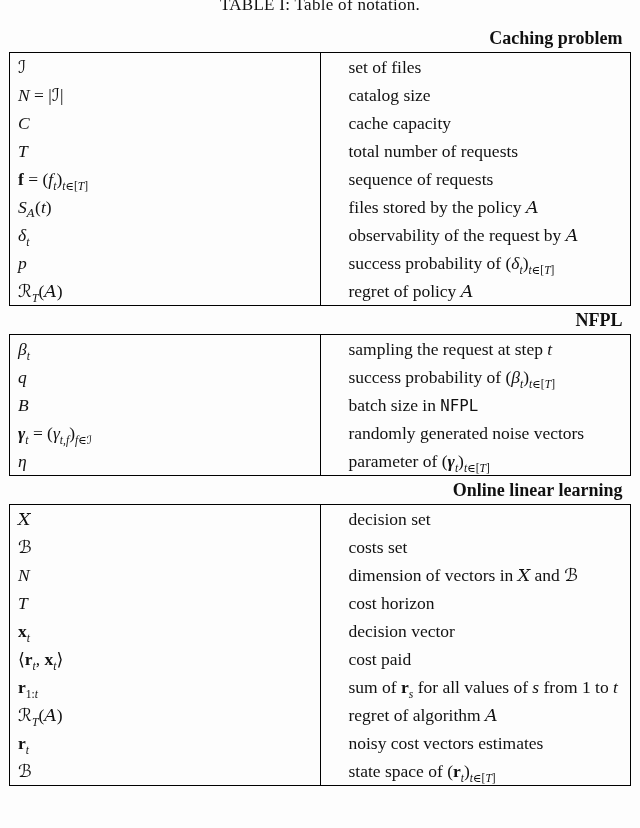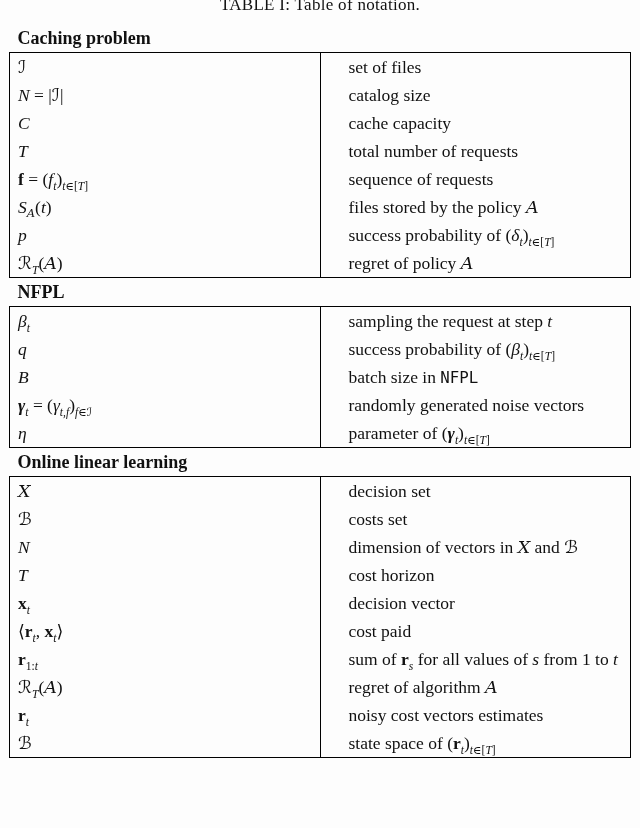--- a/index.html
+++ b/index.html
@@ -29,21 +29,21 @@
     border-right: 1.6px solid #000;
     padding-left: 8px;
   }
   td.desc {
     border-right: 1.6px solid #000;
     padding-left: 28px;
   }
   td.section-header {
     border-top: 1.6px solid #000;
     border-bottom: 1.6px solid #000;
-    text-align: left; font-weight: 700; font-size: 18px;
+    text-align: right; font-weight: 700; font-size: 18px;
   }
   tr.first td.section-header { border-top: none; }
   tbody tr:last-child td { border-bottom: 1.6px solid #000; }
   sub { font-size: 66%; line-height: 0; }
   i { font-style: italic; }
   .cal { font-style: italic; font-family: "DejaVu Serif", "DejaVu Sans", serif; }
   .tt { font-family: "DejaVu Sans Mono", monospace; font-size: 0.9em; }
   .hatwrap { position: relative; display: inline-block; }
   .hat {
     position: absolute; top: -0.45em; left: 50%;
@@ -76,20 +76,24 @@
           <td class="sym"><i>T</i></td>
           <td class="desc">total number of requests</td>
         </tr>
         <tr class="data-row">
           <td class="sym"><b>f</b> = (<i>f</i><sub><i>t</i></sub>)<sub><i>t</i>∈[<i>T</i>]</sub></td>
           <td class="desc">sequence of requests</td>
         </tr>
         <tr class="data-row">
           <td class="sym"><i>S</i><sub><span class="cal">A</span></sub>(<i>t</i>)</td>
           <td class="desc">files stored by the policy <span class="cal">A</span></td>
+        </tr>
+        <tr class="data-row">
+          <td class="sym"><i>δ</i><sub><i>t</i></sub></td>
+          <td class="desc">observability of the request by <span class="cal">A</span></td>
         </tr>
         <tr class="data-row">
           <td class="sym"><i>p</i></td>
           <td class="desc">success probability of (<i>δ</i><sub><i>t</i></sub>)<sub><i>t</i>∈[<i>T</i>]</sub></td>
         </tr>
         <tr class="data-row">
           <td class="sym">ℛ<sub><i>T</i></sub>(<span class="cal">A</span>)</td>
           <td class="desc">regret of policy <span class="cal">A</span></td>
         </tr>
         <tr class="section-row">

